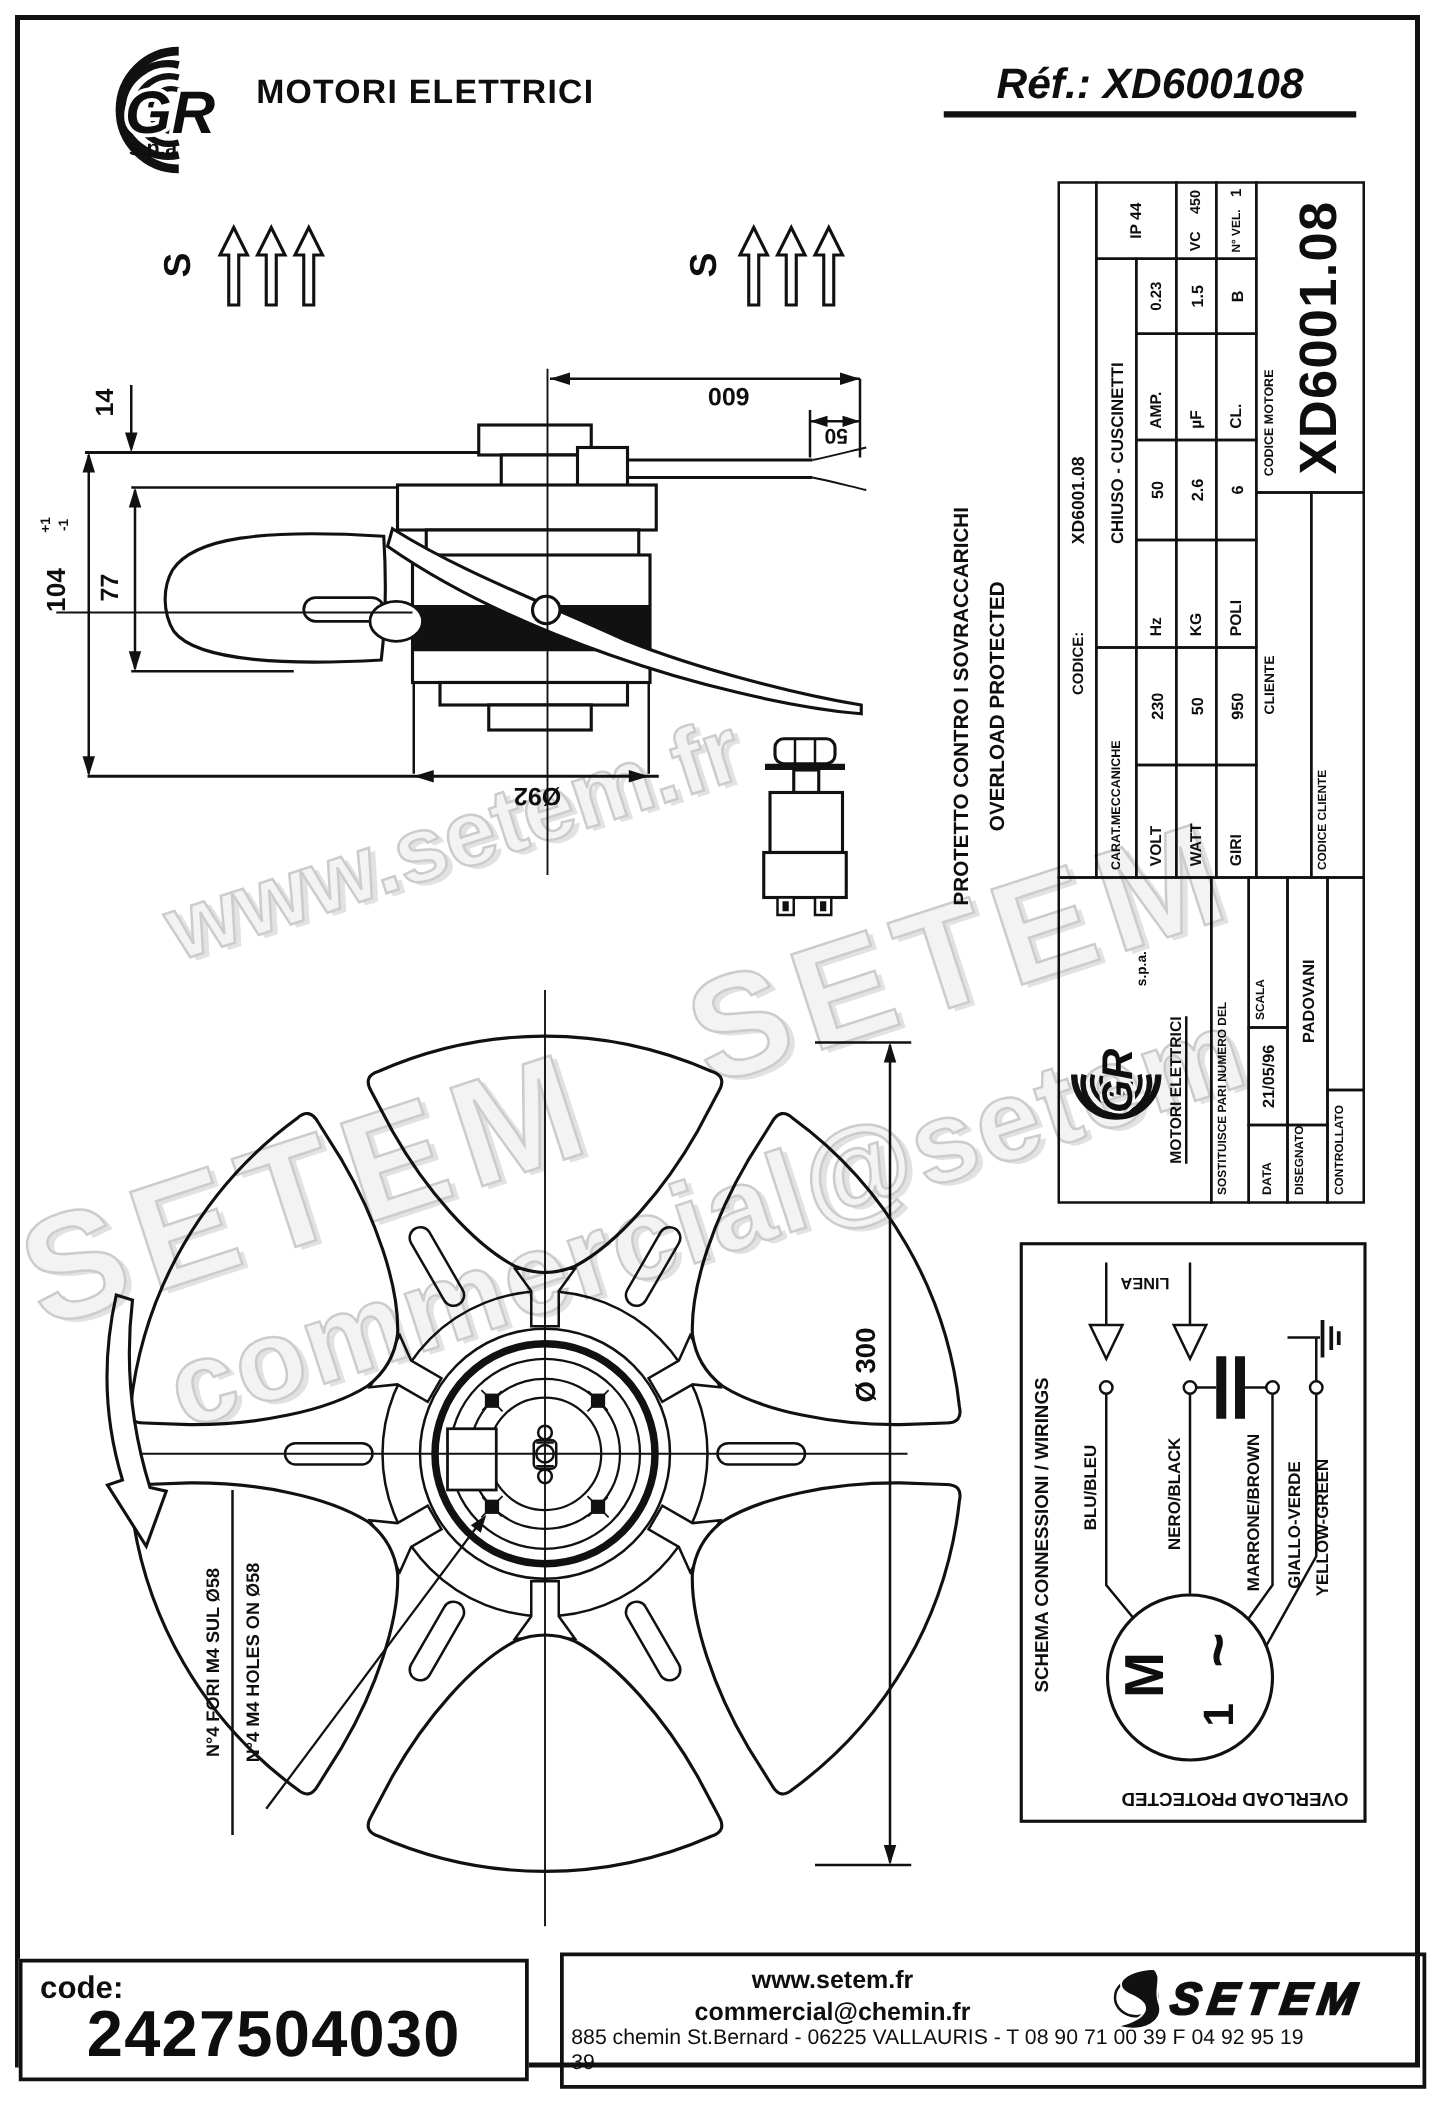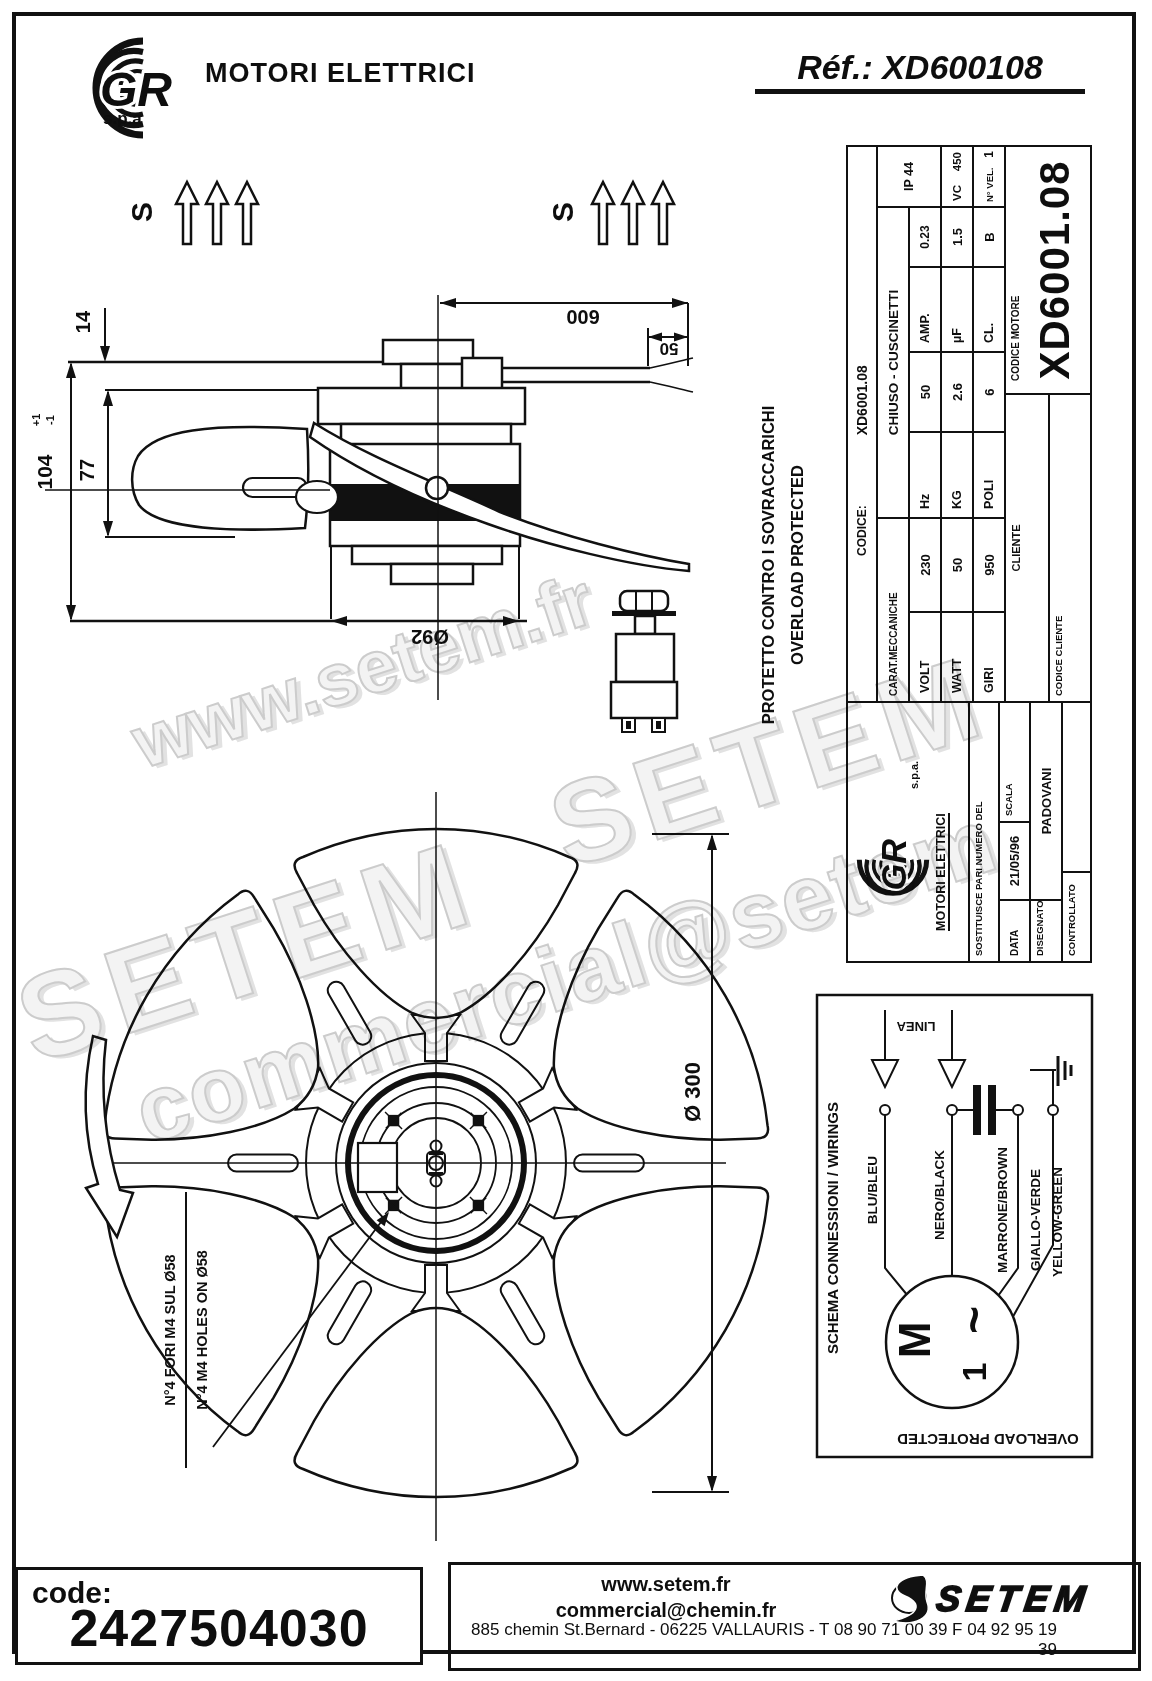--- a/index.html
+++ b/index.html
@@ -28,25 +28,25 @@
   #spec-table{left:846px;top:963px;width:818px;height:246px;transform-origin:0 0;
               transform:rotate(-90deg);z-index:15;}
   .cell{position:absolute;border:2px solid #111;box-sizing:border-box;display:flex;
         align-items:center;font-weight:bold;background:transparent;}
   .cell.small{font-size:9.5px;align-items:flex-start;padding:3px 5px;}
   .cell.lab{font-size:12.5px;padding-left:8px;}
   .cell.val{font-size:13px;justify-content:center;}
   .cell.ctr{justify-content:center;font-size:13.5px;}
   
   #code-box{left:15px;top:1567px;width:402px;height:92px;border:3px solid #111;background:#fff;z-index:20;}
-  #code-label{left:14px;top:6px;font-size:30px;font-weight:bold;}
+  #code-label{left:14px;top:6px;font-size:25px;font-weight:bold;}
   #code-value{left:0;top:28px;width:100%;text-align:center;font-size:52px;font-weight:bold;letter-spacing:1px;}
   #footer-box{left:448px;top:1562px;width:687px;height:103px;border:3px solid #111;z-index:6;}
   #footer-site{left:0;top:6px;width:430px;text-align:center;font-size:20px;font-weight:bold;line-height:26px;}
-  #footer-addr{left:6px;bottom:8px;width:600px;text-align:right;font-size:17px;}
+  #footer-addr{left:6px;bottom:8px;width:600px;text-align:left;font-size:17px;}
   #setem-logo{right:8px;top:4px;}
 </style>
 </head>
 <body>
 
 <div class="abs" id="page-border"></div>
 
 <svg class="abs" style="left:48px;top:28px;z-index:12" width="150" height="120" viewBox="0 0 150 120">
   <g fill="none" stroke="#111">
     <path d="M 95 13 A 47 47 0 1 0 95 107" stroke-width="7"></path>

